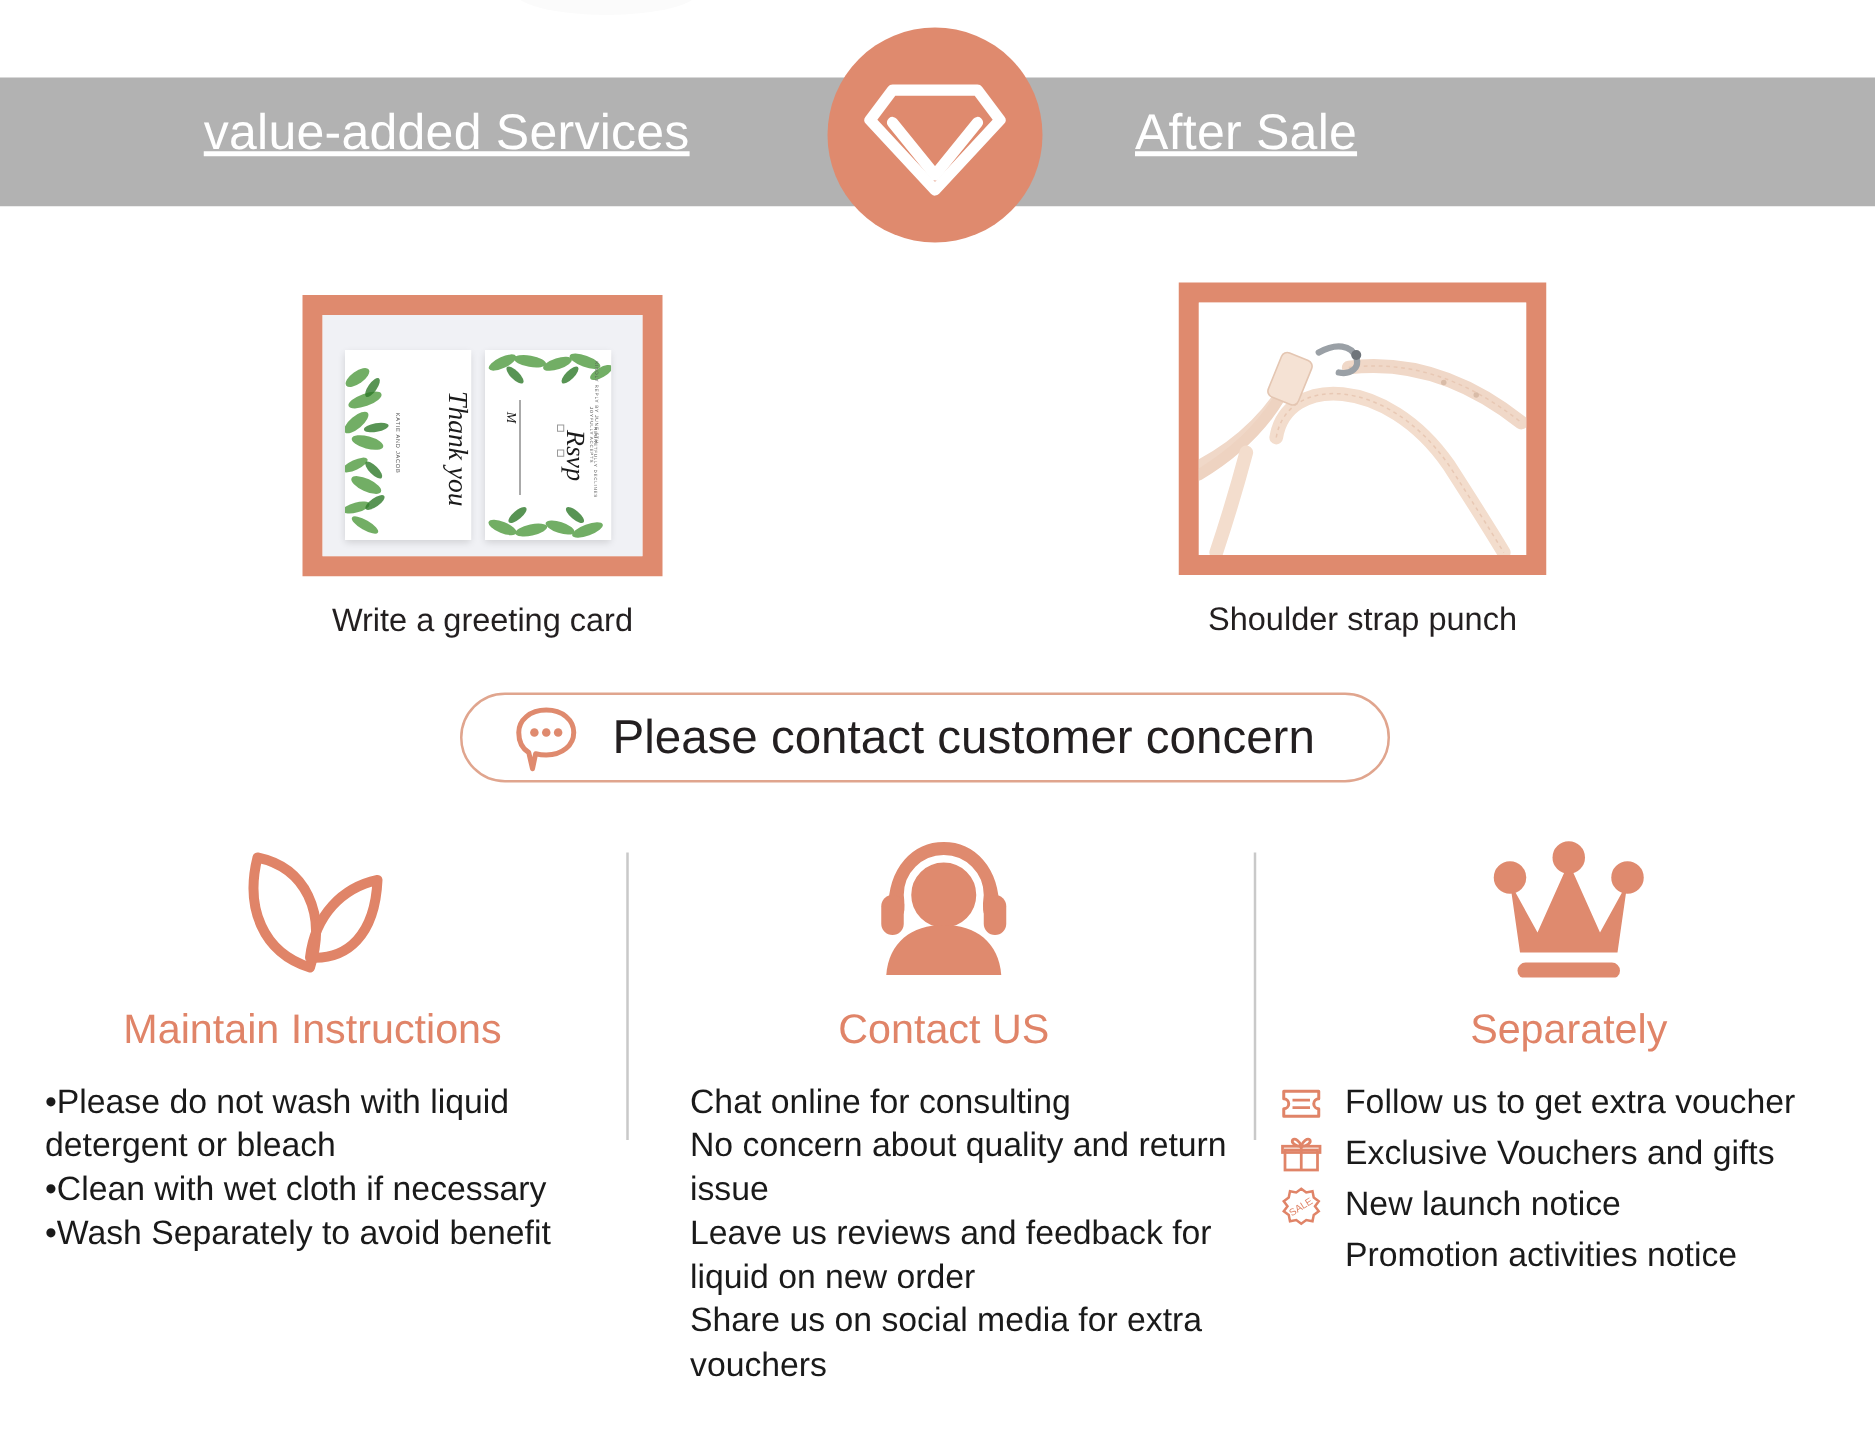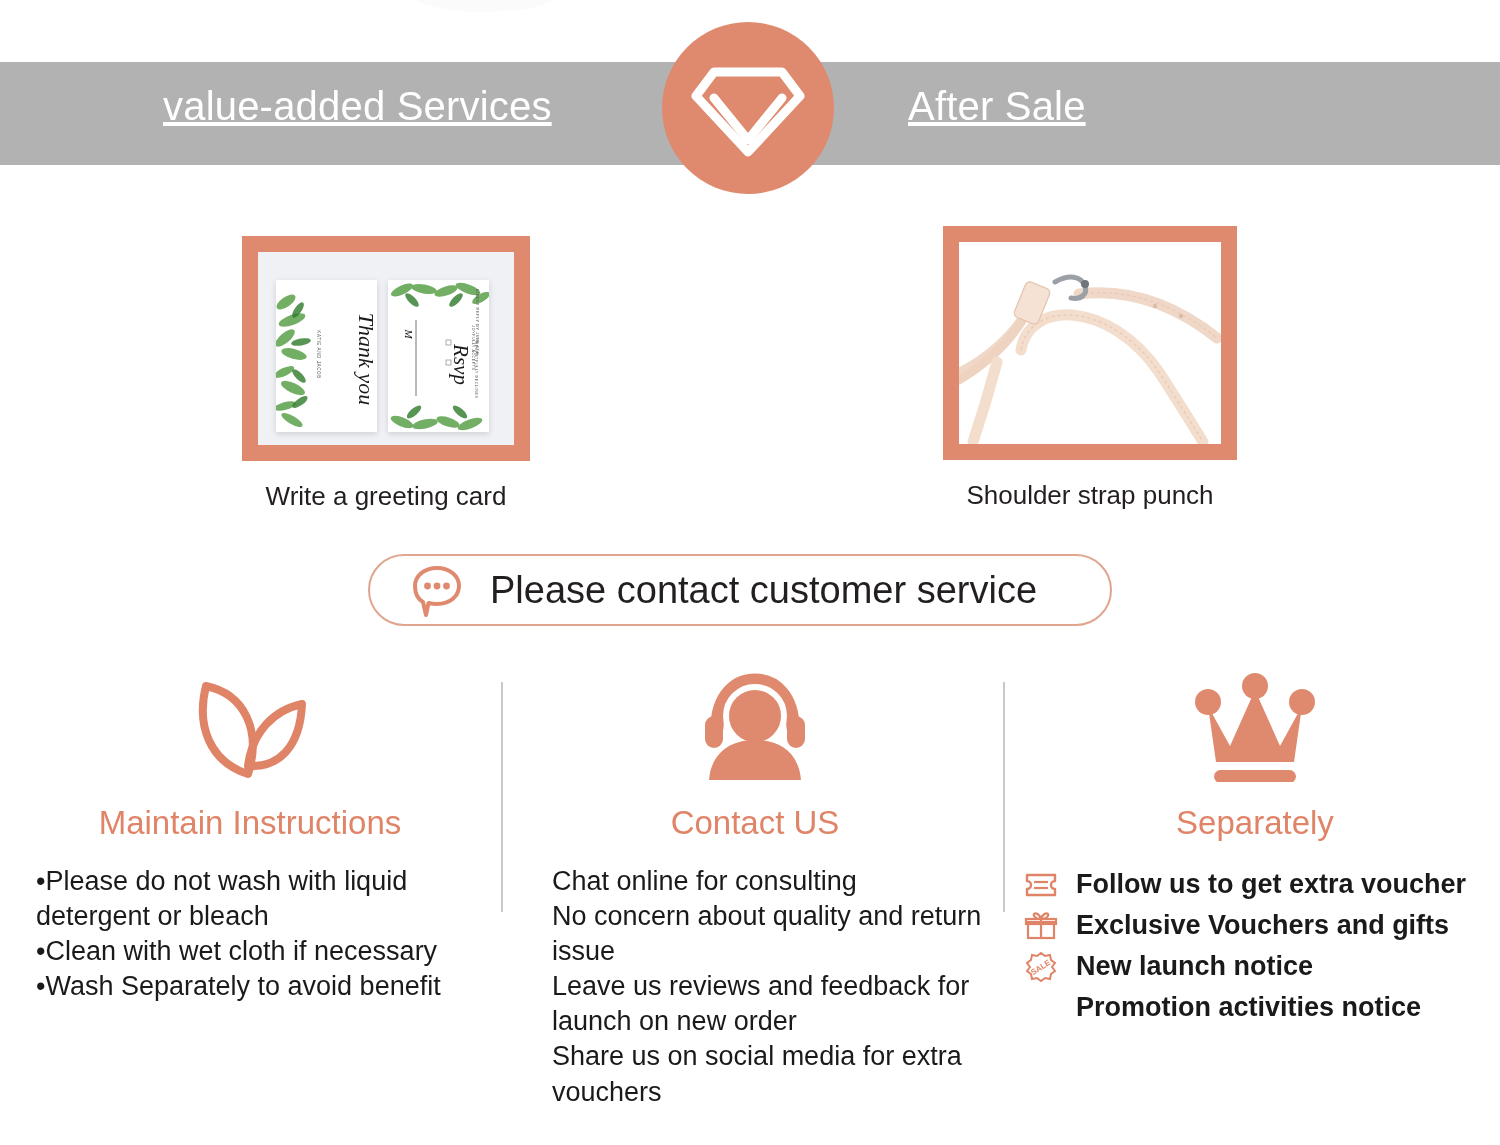--- a/index.html
+++ b/index.html
@@ -190,23 +190,21 @@
     height: 230px;
     background: #c9c9c9;
   }
   #divider-1 { left: 501px; }
   #divider-2 { left: 1003px; }
 
   
   .mb-list { list-style: none; margin: 0; padding: 0; }
   .mb-item {
     display: flex;
-    align-items: center;
     height: 41px;
-    font-weight: bold;
   }
   .mb-item .mb-icon {
     width: 42px; height: 38px;
     flex: 0 0 auto;
     display: flex; align-items: center; justify-content: center;
   }
   .mb-item .mb-label {
     font-size: 27px;
     color: #1a1a1a;
     margin-left: 14px;
@@ -324,21 +322,21 @@
 <div class="contact-pill">
   <span class="chat-icon">
     <svg width="56" height="56" viewBox="0 0 56 56">
       <path d="M28 6 C41 6 50 14 50 24 C50 34 41 42 28 42 C25 42 22 41.6 19.5 41
                L17 53 L14 40 C9 37 6 31 6 24 C6 14 15 6 28 6 Z" fill="none" stroke="#df8a6e" stroke-width="4" stroke-linejoin="round"></path>
       <circle cx="18.5" cy="24" r="3.4" fill="#df8a6e"></circle>
       <circle cx="28" cy="24" r="3.4" fill="#df8a6e"></circle>
       <circle cx="37.5" cy="24" r="3.4" fill="#df8a6e"></circle>
     </svg>
   </span>
-  <span class="pill-text">Please contact customer service</span>
+  <span class="pill-text">Please contact customer concern</span>
 </div>
 
 <div class="cols">
 
   <div class="divider" id="divider-1"></div>
   <div class="divider" id="divider-2"></div>
 
   <div class="col" id="col-maintain">
     <div class="col-icon">
       <svg width="128" height="112" viewBox="0 0 128 112">
@@ -361,21 +359,21 @@
         <rect x="10" y="46" width="18" height="32" rx="9" fill="#df8a6e"></rect>
         <rect x="92" y="46" width="18" height="32" rx="9" fill="#df8a6e"></rect>
         <circle cx="60" cy="46" r="29" fill="#df8a6e" stroke="#ffffff" stroke-width="6"></circle>
         <path d="M14 110 C16 84 34 70 60 70 C86 70 104 84 106 110 Z" fill="#df8a6e"></path>
       </svg>
     </div>
     <div class="col-title">Contact US</div>
     <div class="col-body">
       <div class="bullet-line">Chat online for consulting</div>
       <div class="bullet-line">No concern about quality and return issue</div>
-      <div class="bullet-line">Leave us reviews and feedback for launch on new order</div>
+      <div class="bullet-line">Leave us reviews and feedback for liquid on new order</div>
       <div class="bullet-line">Share us on social media for extra vouchers</div>
     </div>
   </div>
 
   <div class="col" id="col-membership">
     <div class="col-icon">
       <svg width="130" height="112" viewBox="0 0 130 112">
         <path d="M18 36 L40 76 L65 20 L90 76 L112 36 L104 92 L26 92 Z" fill="#df8a6e"></path>
         <circle cx="18" cy="32" r="13" fill="#df8a6e"></circle>
         <circle cx="65" cy="16" r="13" fill="#df8a6e"></circle>

